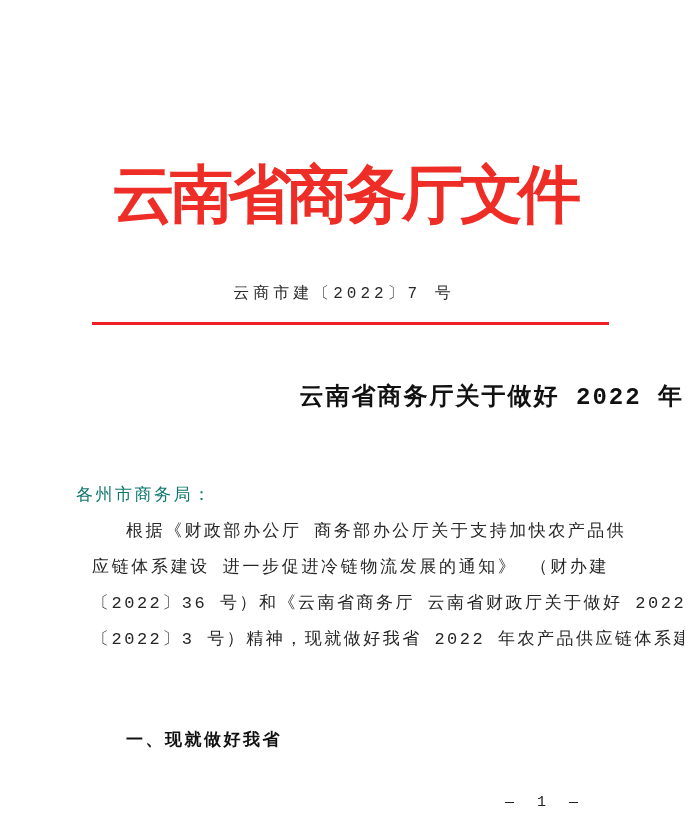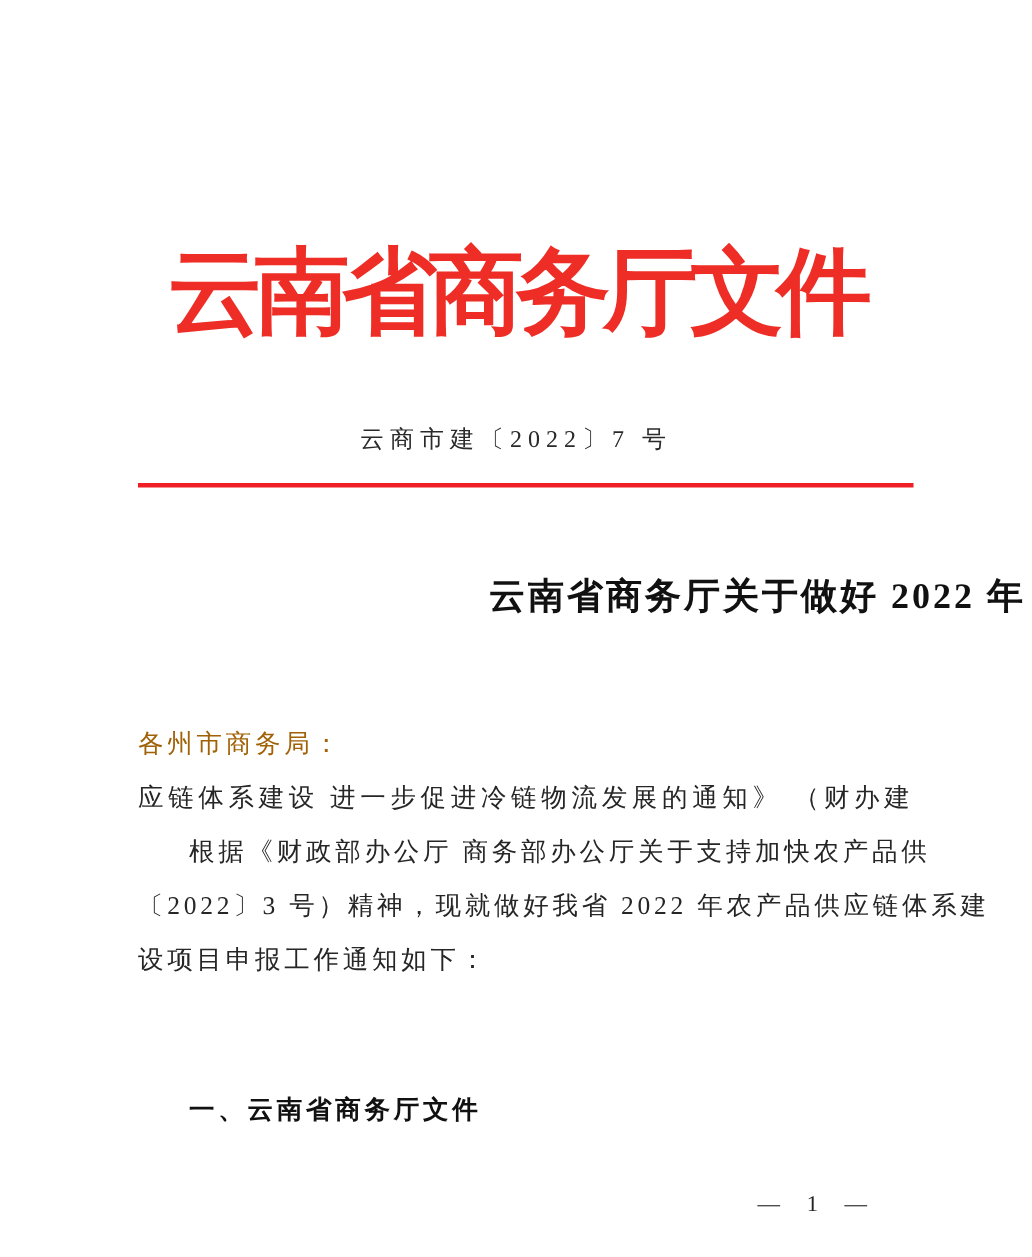--- a/index.html
+++ b/index.html
@@ -1,15 +1,15 @@
 <!DOCTYPE html>
 <html><head>
 <meta charset="utf-8">
 <style>
-  * { margin: 0; padding: 0; box-sizing: border-box; }
+  * { margin: 0; padding: 0; box-sizing: border-box; font-family: Liberation Mono, monospace; }
   html, body { background: #ffffff; }
   .page {
     position: relative;
     width: 680px;
     height: 838px;
     margin: 0 auto;
     background: #ffffff;
     overflow: hidden;
     font-family: "Liberation Serif", "DejaVu Serif", serif;
     color: #1f1f1f;
@@ -56,26 +56,26 @@
     text-align: right;
     font-weight: bold;
     font-size: 24px;
     letter-spacing: 2px;
     line-height: 40px;
     color: #111111;
   }
   .salutation {
     position: absolute;
     top: 478px;
-    left: 88px;
+    left: 72px;
     width: 517px;
     font-size: 17px;
     letter-spacing: 2.5px;
     line-height: 36px;
-    color: #a16207;
+    color: #0f766e;
   }
   .para1 {
     position: absolute;
     top: 514px;
     left: 88px;
     width: 517px;
   }
   .bline {
     height: 36px;
     line-height: 36px;
@@ -129,24 +129,24 @@
 
   <div class="red-line"></div>
 
   <div class="doc-title">
     <div>云南省商务厅关于做好 2022 年</div>
   </div>
 
   <div class="salutation">各州市商务局：</div>
 
   <div class="para1">
+    <div class="bline indent">根据《财政部办公厅 商务部办公厅关于支持加快农产品供</div>
     <div class="bline">应链体系建设 进一步促进冷链物流发展的通知》 （财办建</div>
-    <div class="bline indent">根据《财政部办公厅 商务部办公厅关于支持加快农产品供</div>
+    <div class="bline">〔2022〕36 号）和《云南省商务厅 云南省财政厅关于做好 2022</div>
     <div class="bline">〔2022〕3 号）精神，现就做好我省 2022 年农产品供应链体系建</div>
-    <div class="bline last">设项目申报工作通知如下：</div>
   </div>
 
-  <div class="section-heading">一、云南省商务厅文件</div>
+  <div class="section-heading">一、现就做好我省</div>
 
 
   <div class="page-number">— 1 —</div>
 
 </div>
 
 </body></html>

